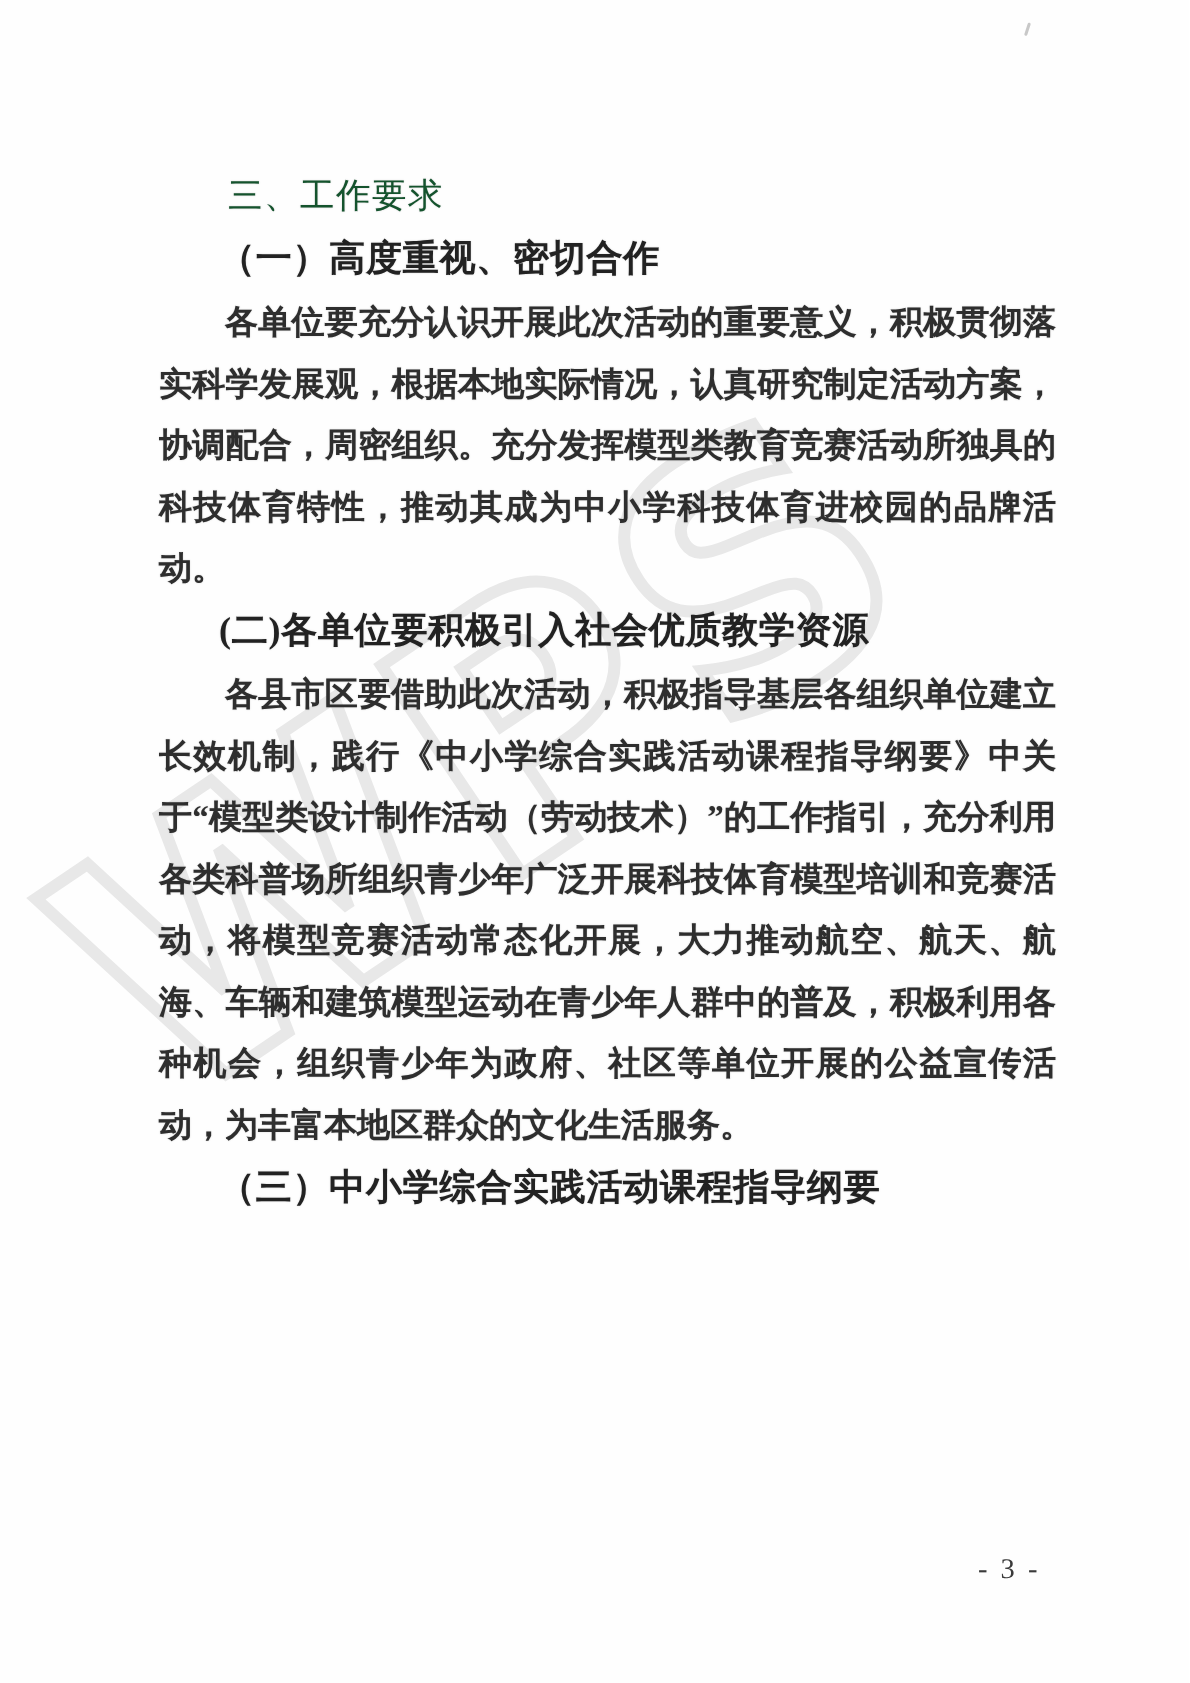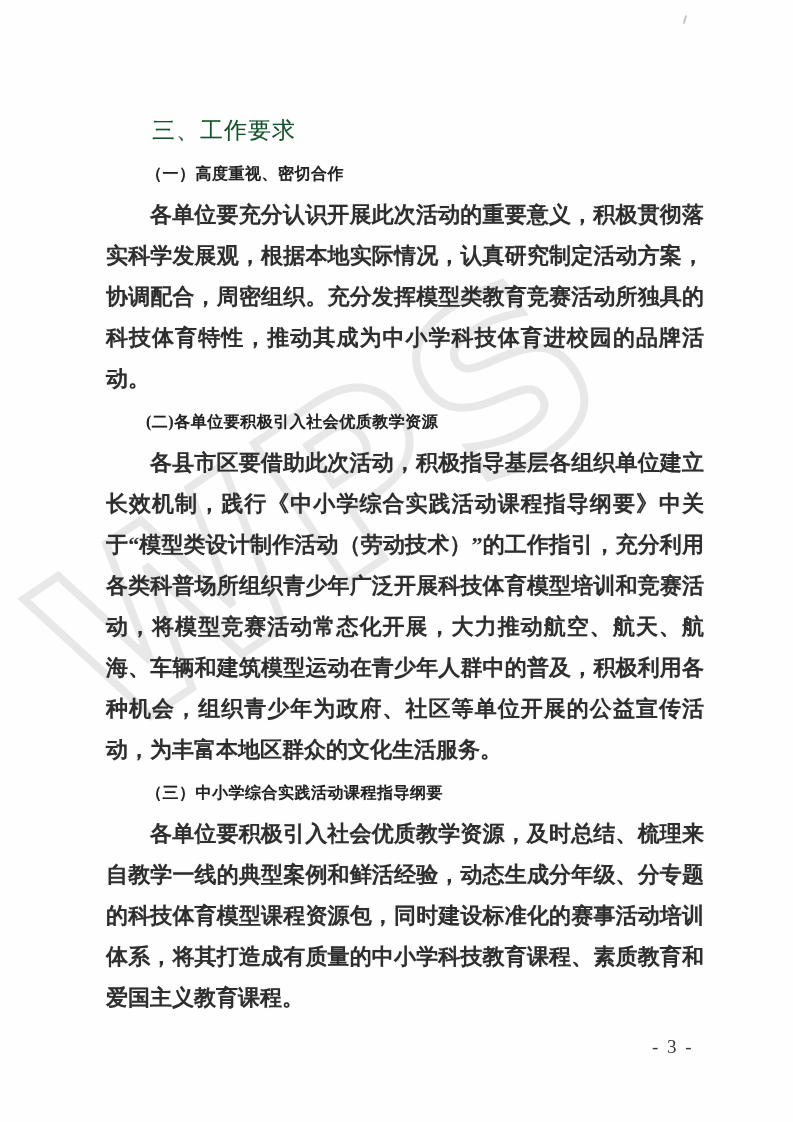--- a/index.html
+++ b/index.html
@@ -30,21 +30,21 @@
     text-shadow: 0 0 1px rgba(90,90,90,0.35);
   }
   .h1 {
     font-size: 23px;
     font-weight: 400;
     color: #14532d;
     text-indent: 46px;
     letter-spacing: 1px;
   }
   .h2 {
-    font-size: 16px;
+    font-size: 24px;
     font-weight: 700;
     color: #222222;
     text-indent: 40px;
     margin-top: 2px;
     letter-spacing: 0.5px;
   }
   .para {
     text-indent: 2em;
     font-weight: bold;
   }
@@ -82,18 +82,17 @@
   <div class="content">
     <p class="h1">三、工作要求</p>
 
     <p class="h2">（一）高度重视、密切合作</p>
     <p class="para">各单位要充分认识开展此次活动的重要意义，积极贯彻落实科学发展观，根据本地实际情况，认真研究制定活动方案，协调配合，周密组织。充分发挥模型类教育竞赛活动所独具的科技体育特性，推动其成为中小学科技体育进校园的品牌活动。</p>
 
     <p class="h2">(二)各单位要积极引入社会优质教学资源</p>
     <p class="para">各县市区要借助此次活动，积极指导基层各组织单位建立长效机制，践行《中小学综合实践活动课程指导纲要》中关于“模型类设计制作活动（劳动技术）”的工作指引，充分利用各类科普场所组织青少年广泛开展科技体育模型培训和竞赛活动，将模型竞赛活动常态化开展，大力推动航空、航天、航海、车辆和建筑模型运动在青少年人群中的普及，积极利用各种机会，组织青少年为政府、社区等单位开展的公益宣传活动，为丰富本地区群众的文化生活服务。</p>
 
     <p class="h2">（三）中小学综合实践活动课程指导纲要</p>
-    <p class="para">各单位要积极引入社会优质教学资源，及时总结、梳理来自教学一线的典型案例和鲜活经验，动态生成分年级、分专题的科技体育模型课程资源包，同时建设标准化的赛事活动培训体系，将其打造成有质量的中小学科技教育课程、素质教育和爱国主义教育课程。</p>
   </div>
 
   <div class="pagenum">- 3 -</div>
 
 </div>
 
 </body></html>

